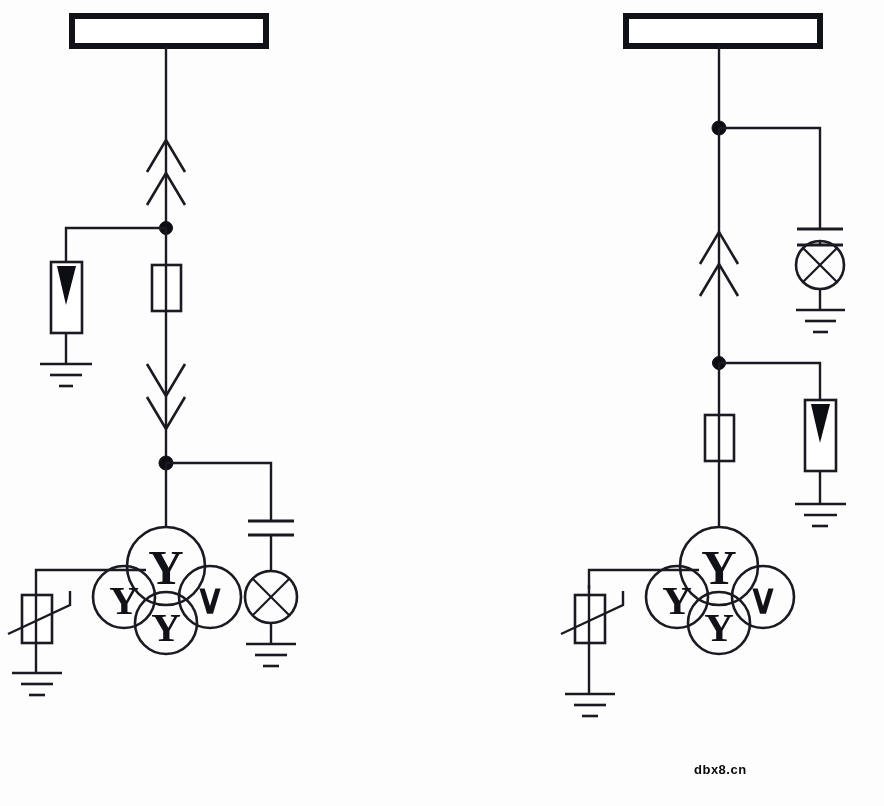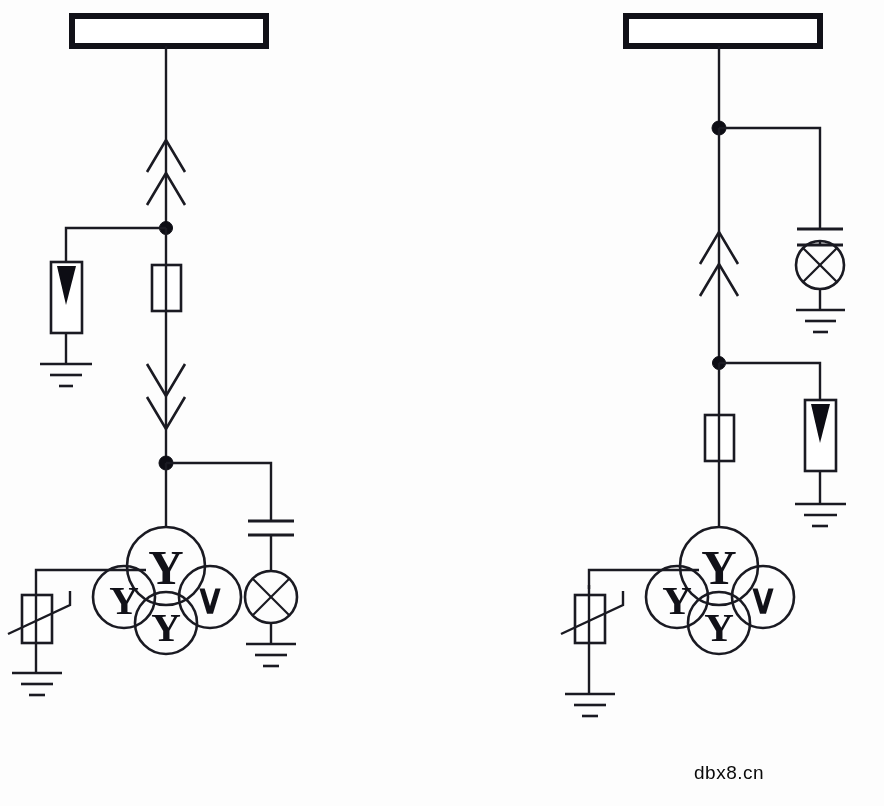--- a/index.html
+++ b/index.html
@@ -91,22 +91,22 @@
     font-size: 24px;
     color: #161616;
     letter-spacing: 0px;
     white-space: nowrap;
   }
   #wm-url {
     position: absolute;
     left: 694px;
     top: 762px;
     font-family: "Liberation Sans", sans-serif;
-    font-weight: normal;
-    font-size: 19px;
+    font-weight: bold;
+    font-size: 13px;
     color: #0a0a0a;
     letter-spacing: 0.5px;
     white-space: nowrap;
     text-align: center;
   }
 </style>
 </head>
 <body>
 
 <div id="page">

